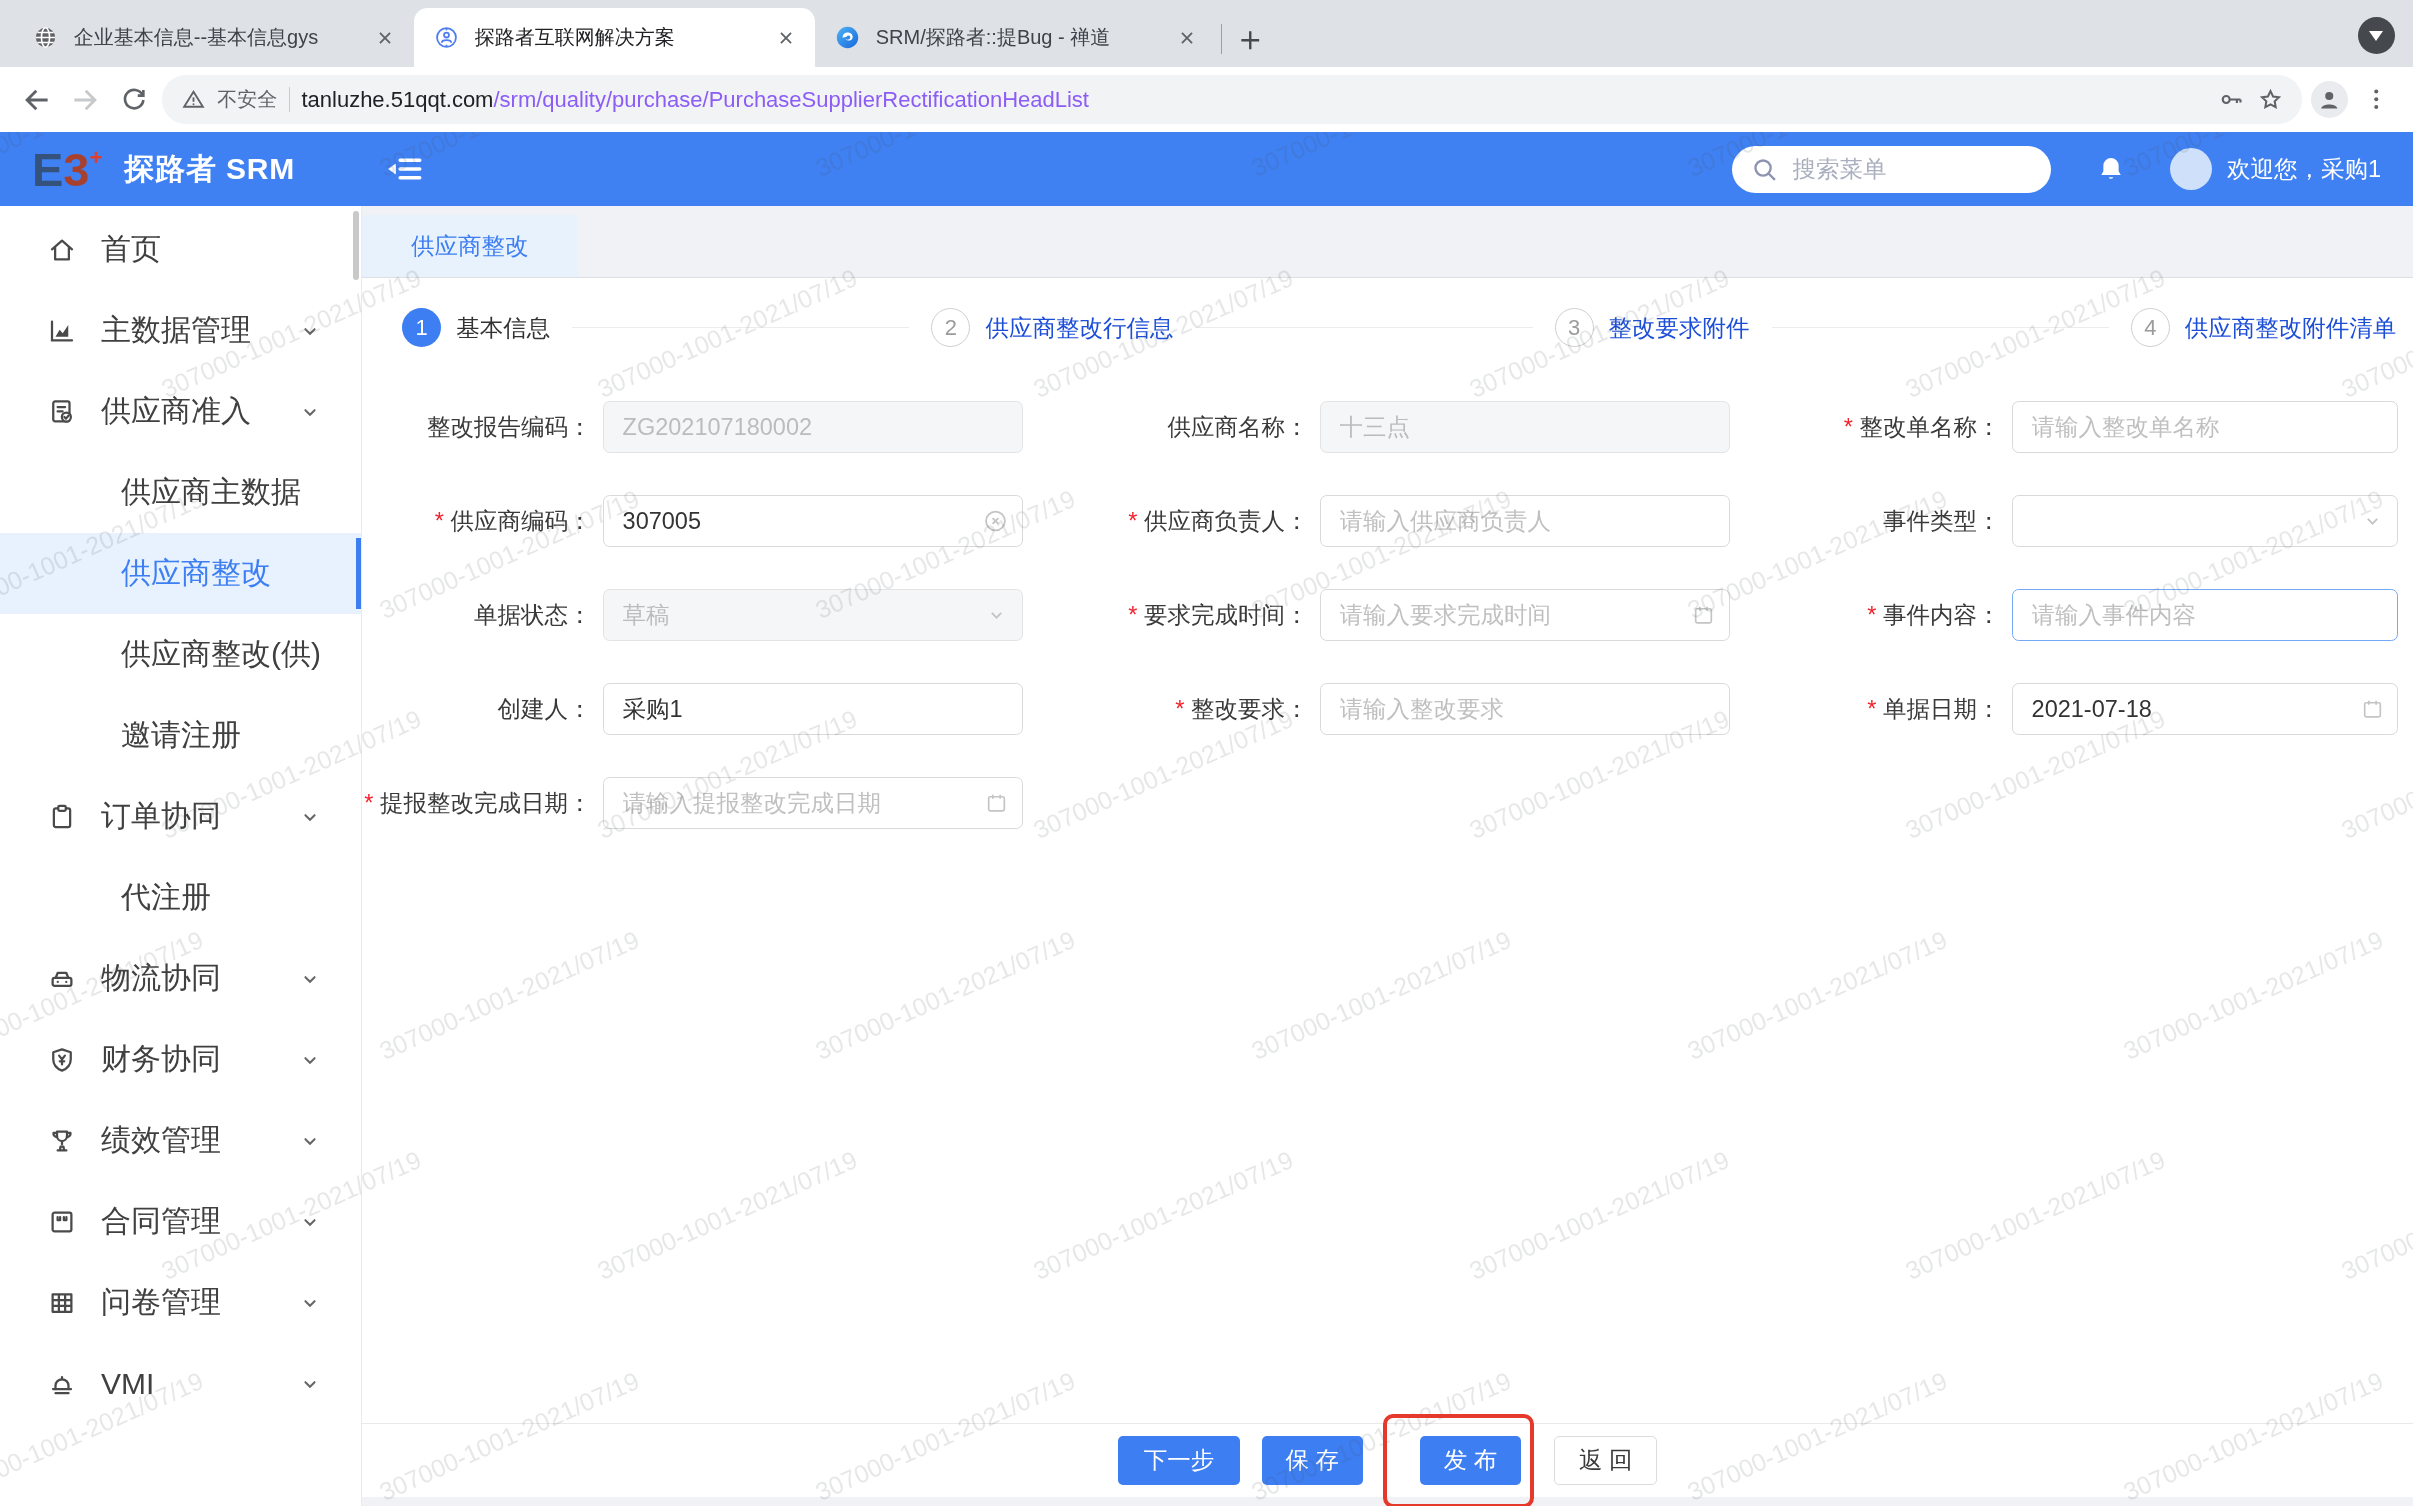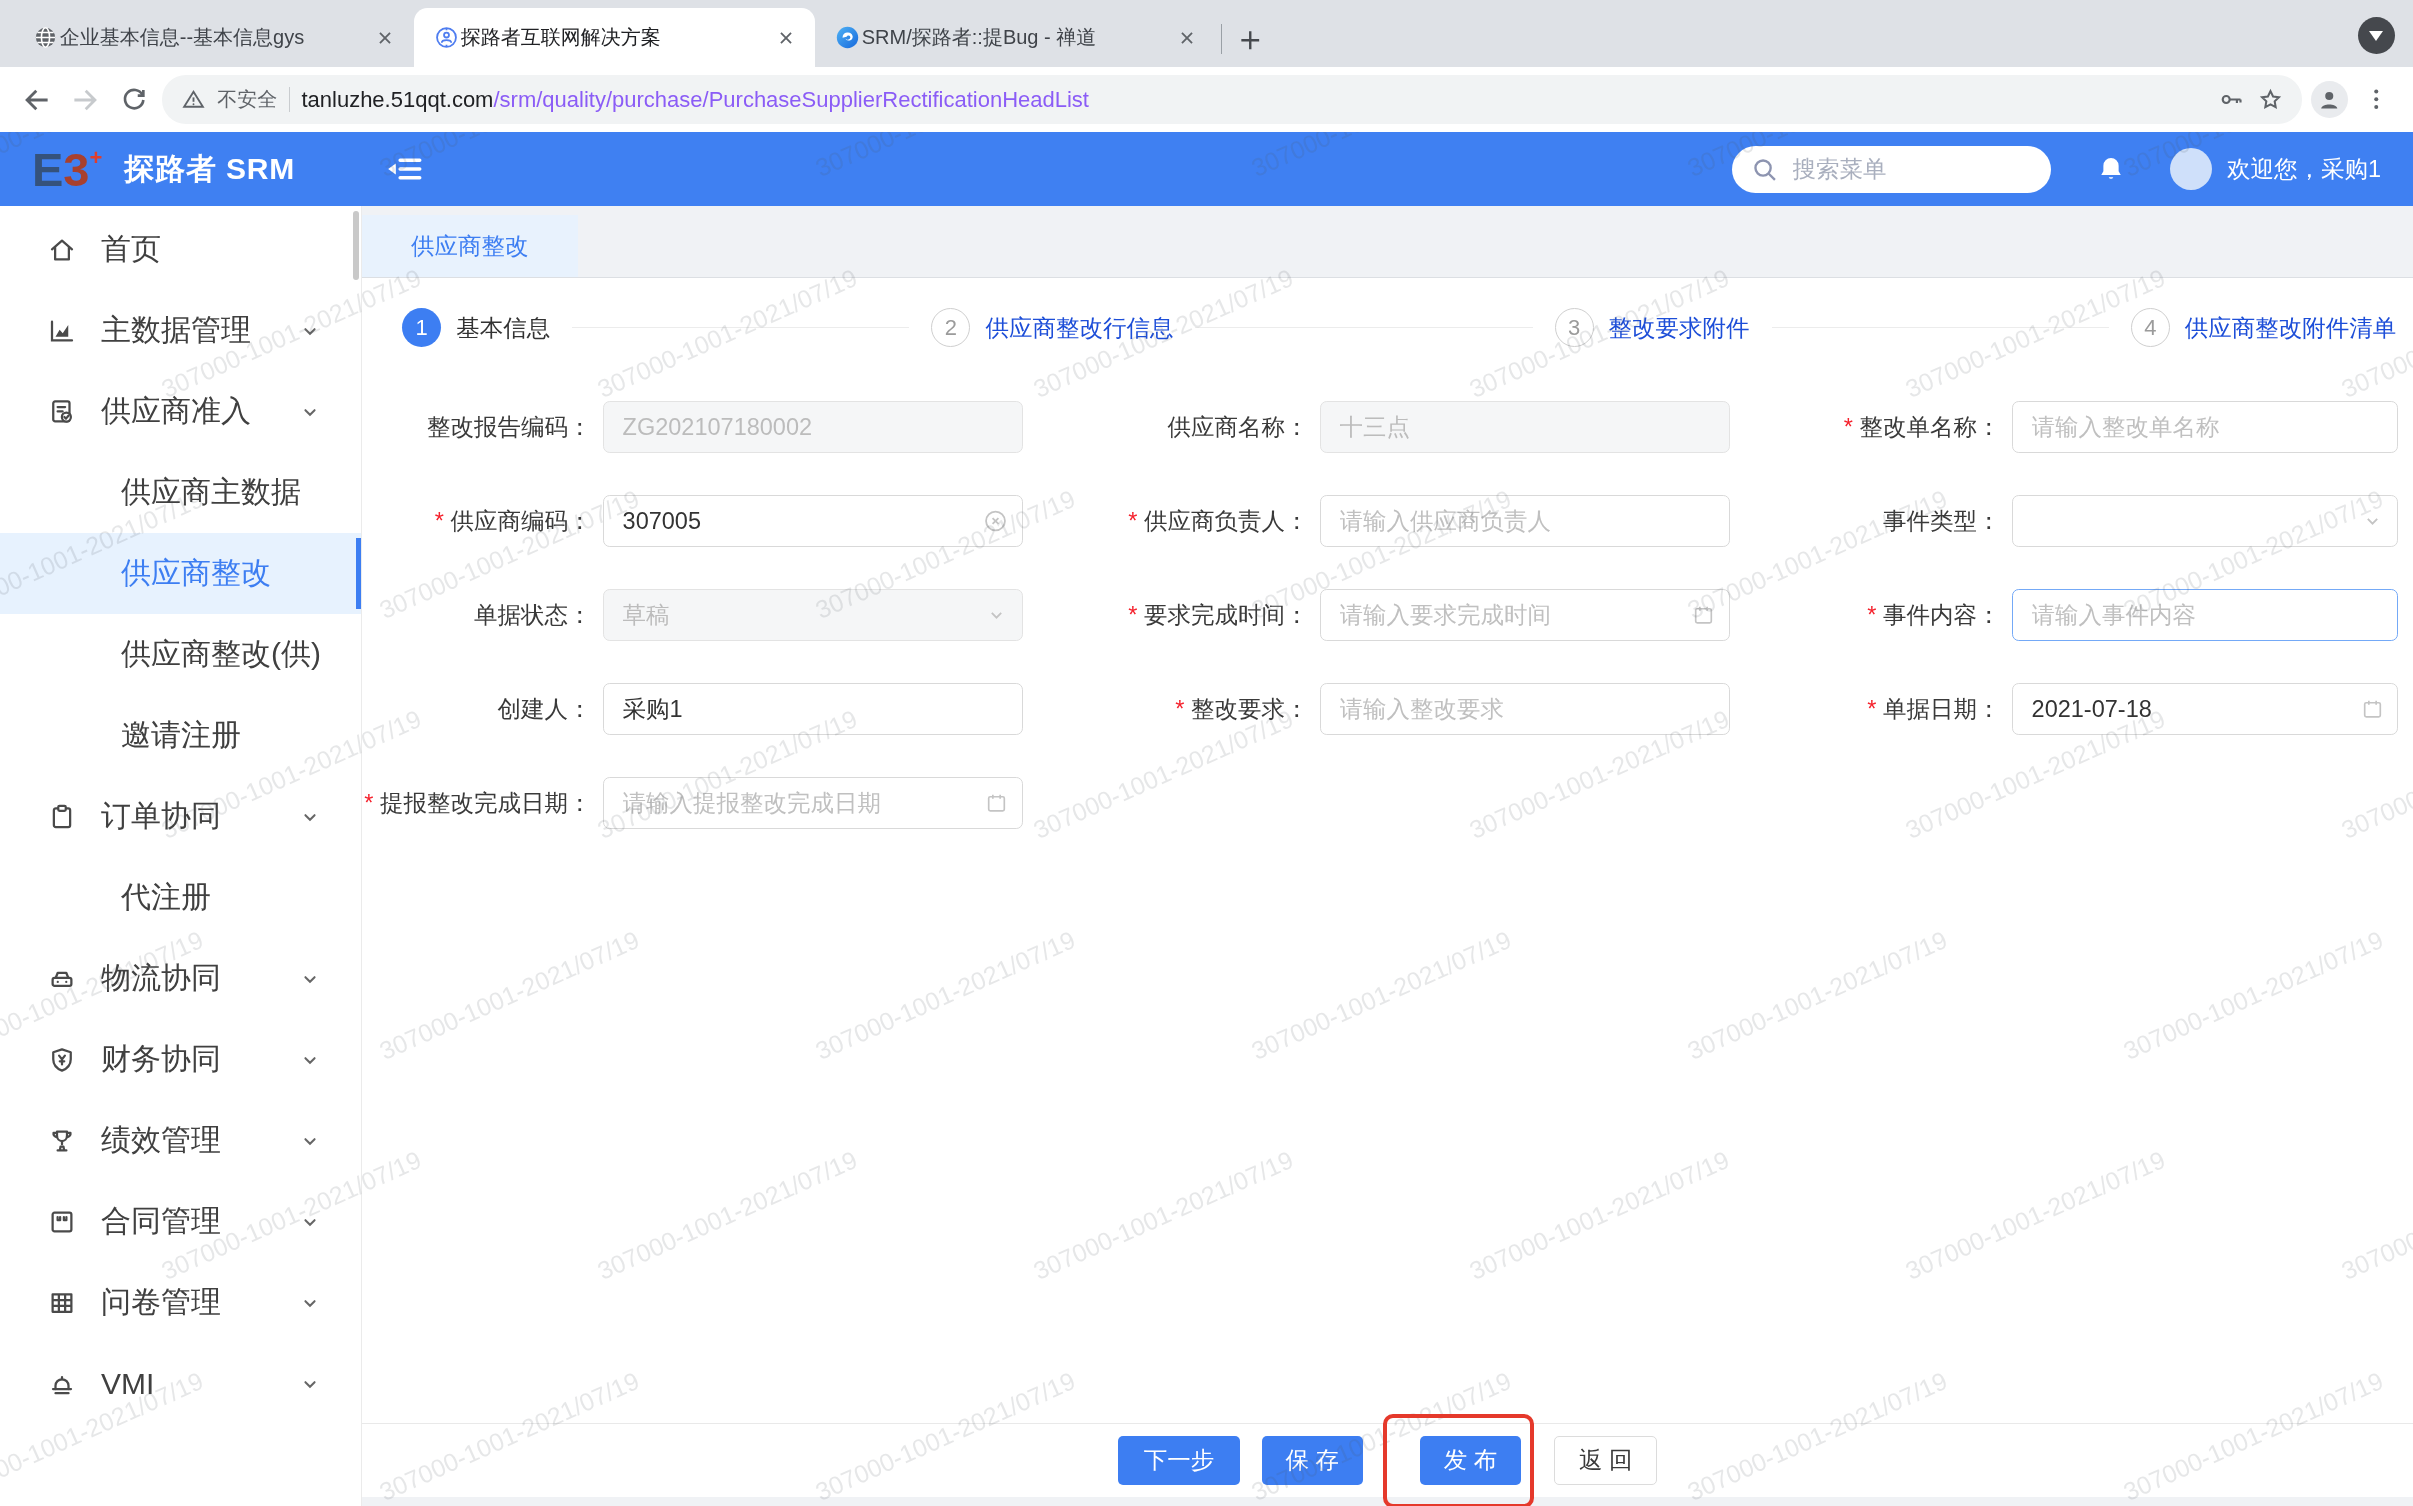--- a/index.html
+++ b/index.html
@@ -2,21 +2,21 @@
 <html style="font-size:13.4px"><head>
 <meta charset="utf-8">
 <style>
   html,body{margin:0;padding:0;background:#fff;}
   *{box-sizing:border-box;}
   .screen{position:relative;width:2413px;height:1506px;overflow:hidden;
     font-family:"Liberation Sans","DejaVu Sans",sans-serif;color:#333;}
 
   
   .tabstrip{position:relative;height:67px;background:#dee1e6;display:flex;align-items:flex-end;padding-left:13.4px;}
-  .tab{width:401px;height:59px;display:flex;align-items:center;gap:1px;padding:0 18.4px;
+  .tab{width:401px;height:59px;display:flex;align-items:center;gap:15px;padding:0 18.4px;
     border-radius:13.4px 13.4px 0 0;color:#3f4349;}
   .tab.active{background:#fff;color:#202124;}
   .tab .favicon{width:27px;height:27px;flex:none;display:flex;}
   .tab .title{flex:1;font-size:20px;white-space:nowrap;overflow:hidden;text-overflow:ellipsis;}
   .tab .close{flex:none;display:flex;color:#5f6368;}
   .newtab{width:47px;height:47px;margin-bottom:3.4px;display:flex;align-items:center;justify-content:center;color:#45484d;}
   .tabsep{width:0.8px;height:30px;background:#9aa0a6;margin:0 5px 13.4px 5px;}
   .tabsearch{position:absolute;right:18.4px;top:17px;width:37px;height:37px;border-radius:50%;
     background:#45484d;display:flex;align-items:center;justify-content:center;}
   .tabsearch .tri{width:0;height:0;border-left:7.5px solid transparent;border-right:7.5px solid transparent;border-top:10px solid #fff;}

